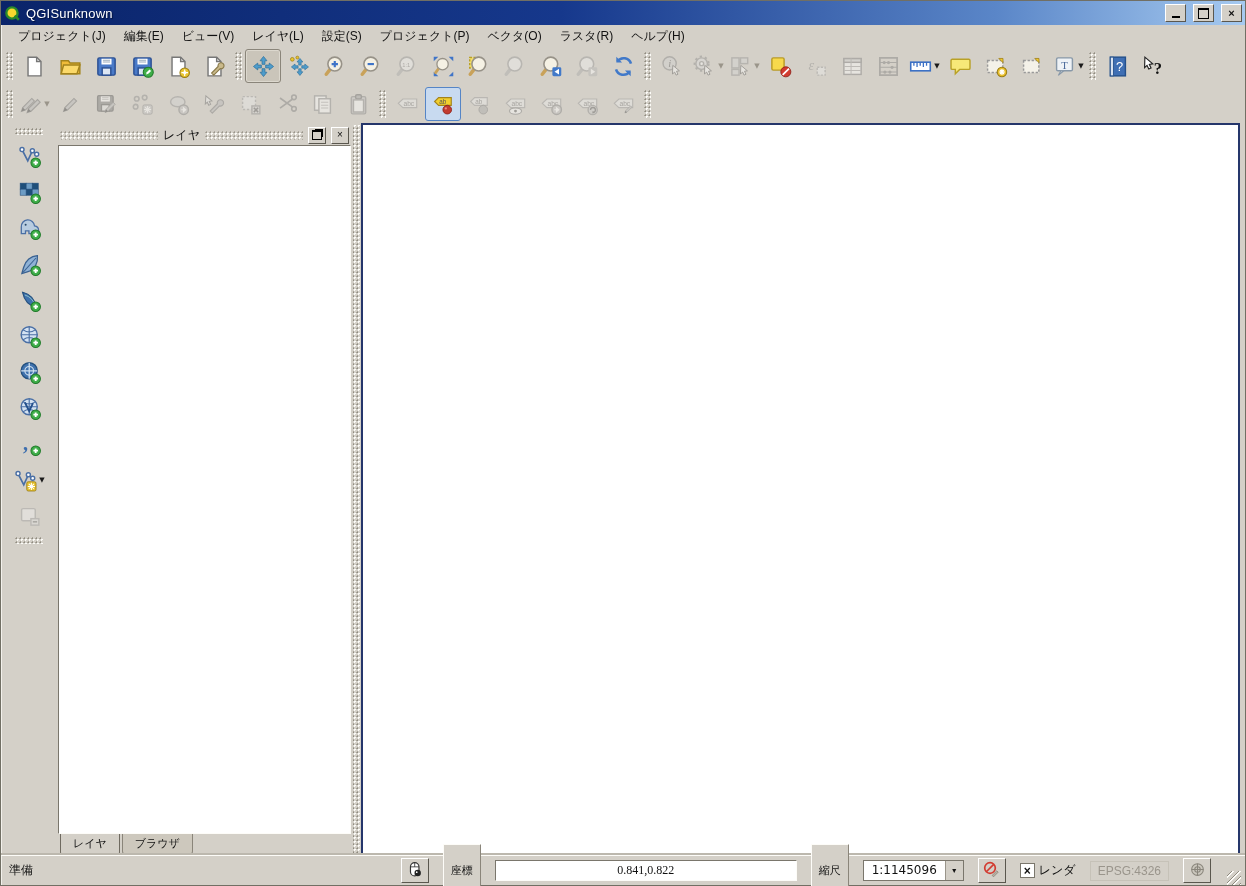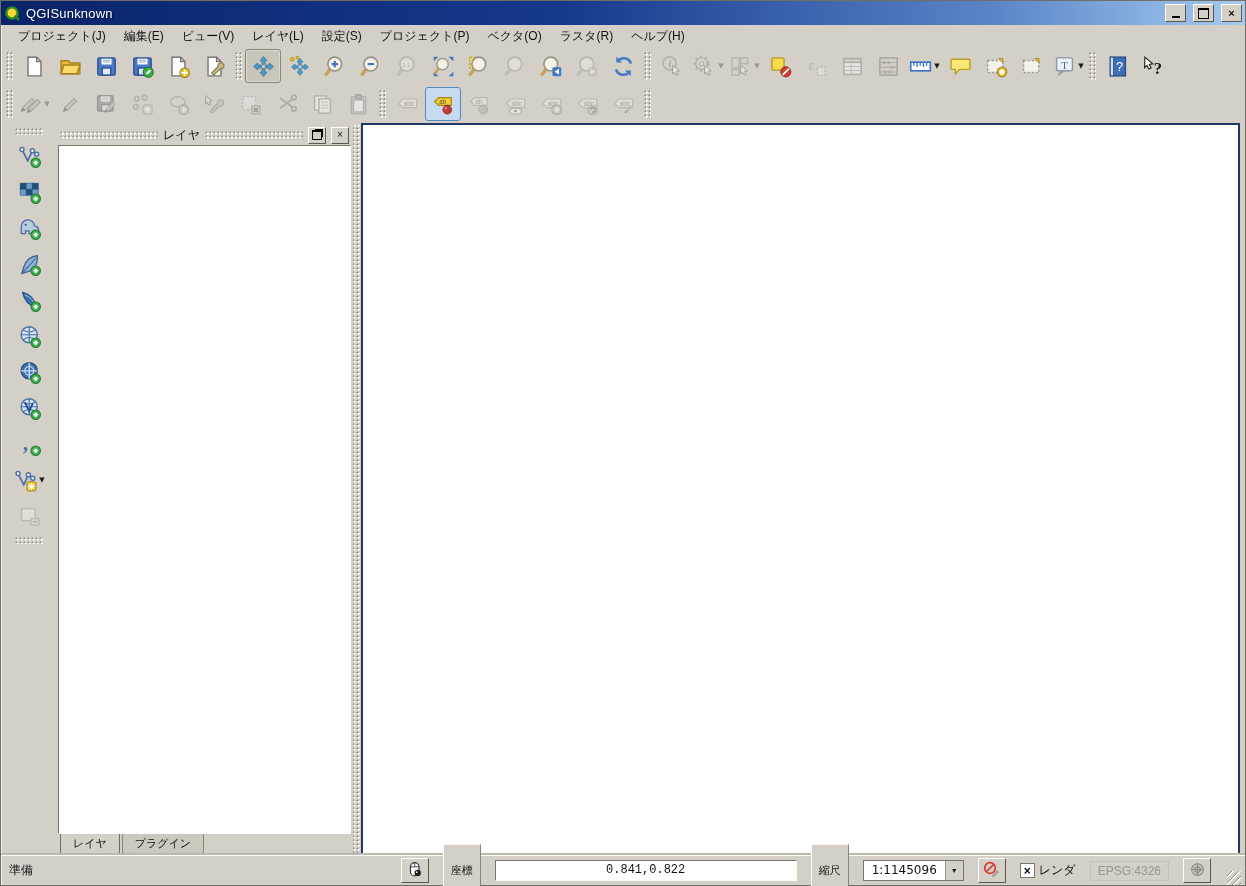--- a/index.html
+++ b/index.html
@@ -76,21 +76,21 @@
   
   .statusbar{height:29px;flex:0 0 29px;display:flex;align-items:center;gap:14px;padding:0 4px 0 8px;
              border-top:1px solid #fdfcf8;box-shadow:0 -2px 0 #bcb8ae}
   .status-ready{font-size:12px}
   .sb-spacer{flex:1}
   .sbtn{width:26px;height:23px;background:#d4d0c8;border:1px solid;border-color:#fff #5a574e #5a574e #fff;
         display:flex;align-items:center;justify-content:center}
   .sbtn svg{width:17px;height:17px}
   .slabel{border:1px solid;border-color:#fdfcf8 #8a857a #8a857a #fdfcf8;padding:18px 7px;font-size:11px;background:#d4d0c8}
   .scoord{width:300px;height:19px;background:#fff;border:1px solid;border-color:#7a766c #fdfcf8 #fdfcf8 #7a766c;
-          text-align:center;line-height:19px;font-size:12px;font-family:Liberation Mono, monospace}
+          text-align:center;line-height:19px;font-size:12px;font-family:Liberation Serif, serif}
   .scale-combo{display:flex;height:19px;border:1px solid #7a766c;background:#fff;align-items:stretch}
   .scale-value{padding:0 8px;line-height:19px;font-size:12px;font-family:"DejaVu Sans",sans-serif}
   .combo-arrow{width:17px;background:#d4d0c8;border-left:1px solid #9a958a;display:flex;align-items:center;
                justify-content:center;font-size:7px}
   .render-box{display:flex;align-items:center;gap:4px}
   .checkbox{width:13px;height:13px;background:#fff;border:1px solid #7a766c;display:flex;align-items:center;
             justify-content:center;font-weight:bold;font-size:12px;line-height:1}
   .epsg{color:#9a958c;border:1px solid #c6c2b8;padding:2px 7px;font-size:12px}
   .resize-grip{width:14px;height:14px;margin-left:2px;align-self:flex-end;
         background:repeating-linear-gradient(135deg,rgba(0,0,0,0) 0 3px,#8f8a7e 3px 4px,#fdfcf8 4px 5px)}
@@ -762,21 +762,21 @@
         <span class="pt-btn">
             <span class="float-glyph"></span>
           </span>
         <span class="pt-btn">
             <span>×</span>
           </span>
       </div>
       <div class="panel-content"></div>
       <div class="panel-tabs">
           <span class="tab active">レイヤ</span>
-          <span class="tab">プラグイン</span>
+          <span class="tab">ブラウザ</span>
         </div>
     </div>
 
     <div class="splitter"></div>
 
     <div class="map-canvas"></div>
   </div>
 
   <div class="statusbar">
     <span class="status-ready">準備</span>

